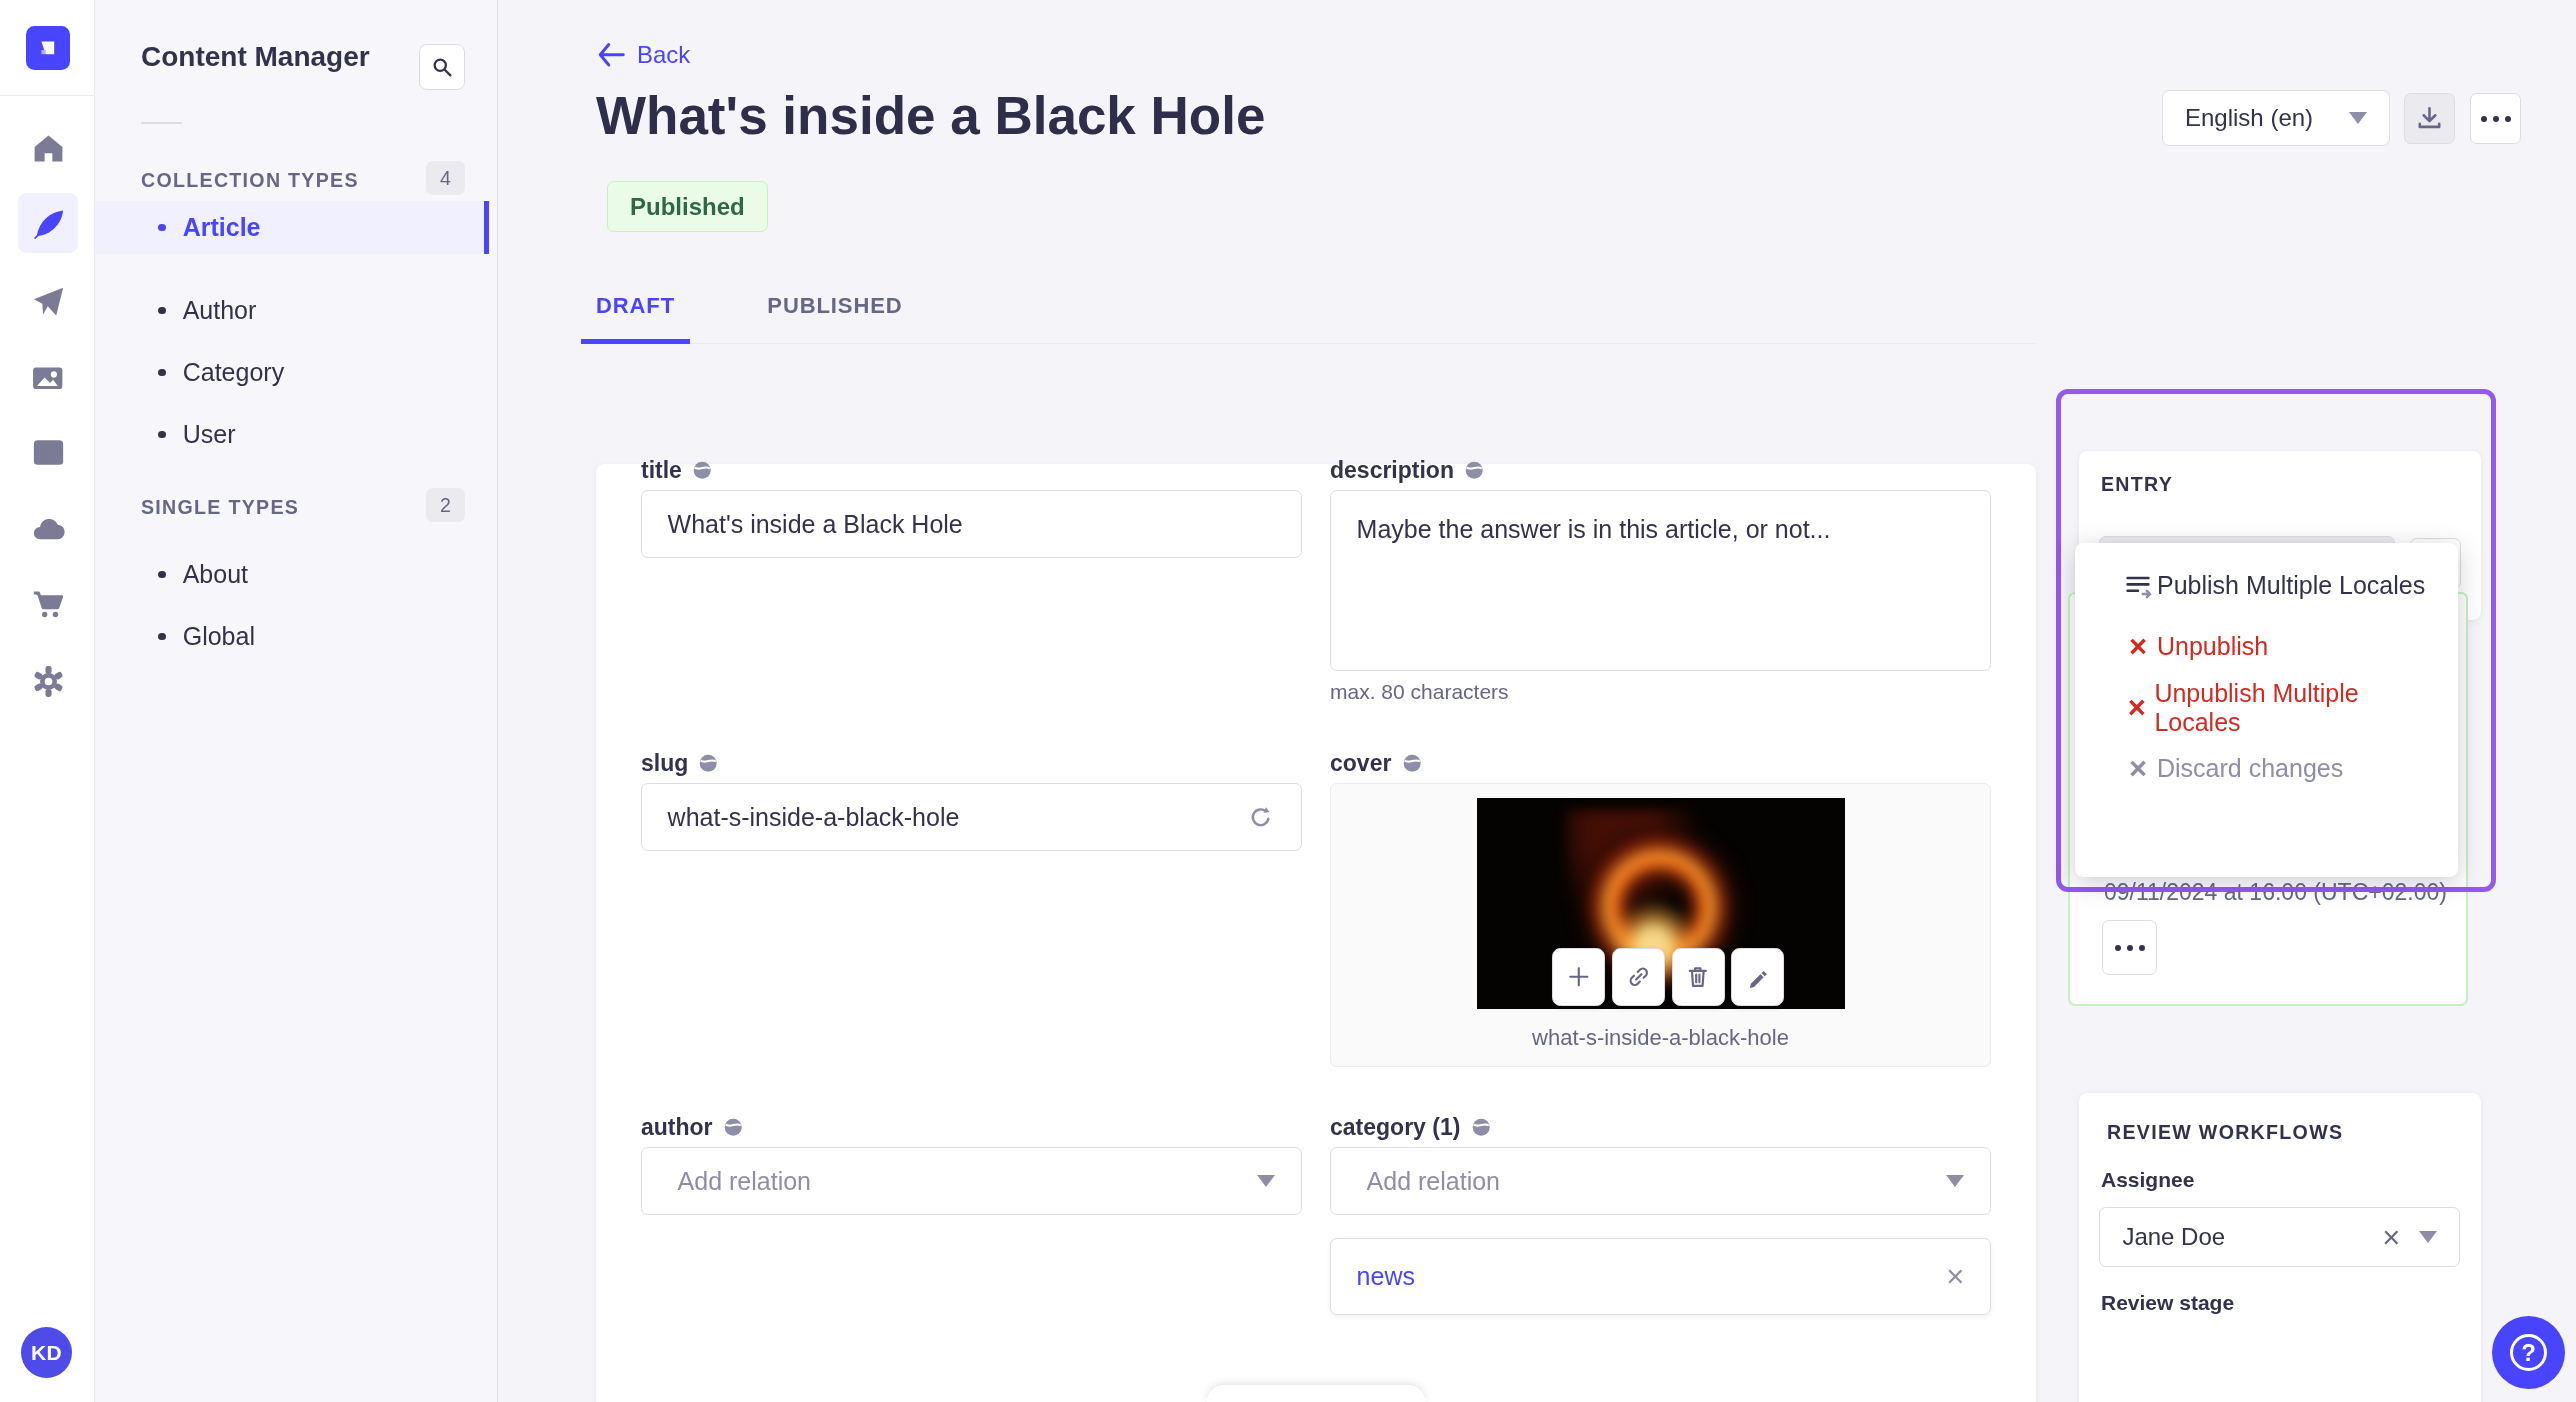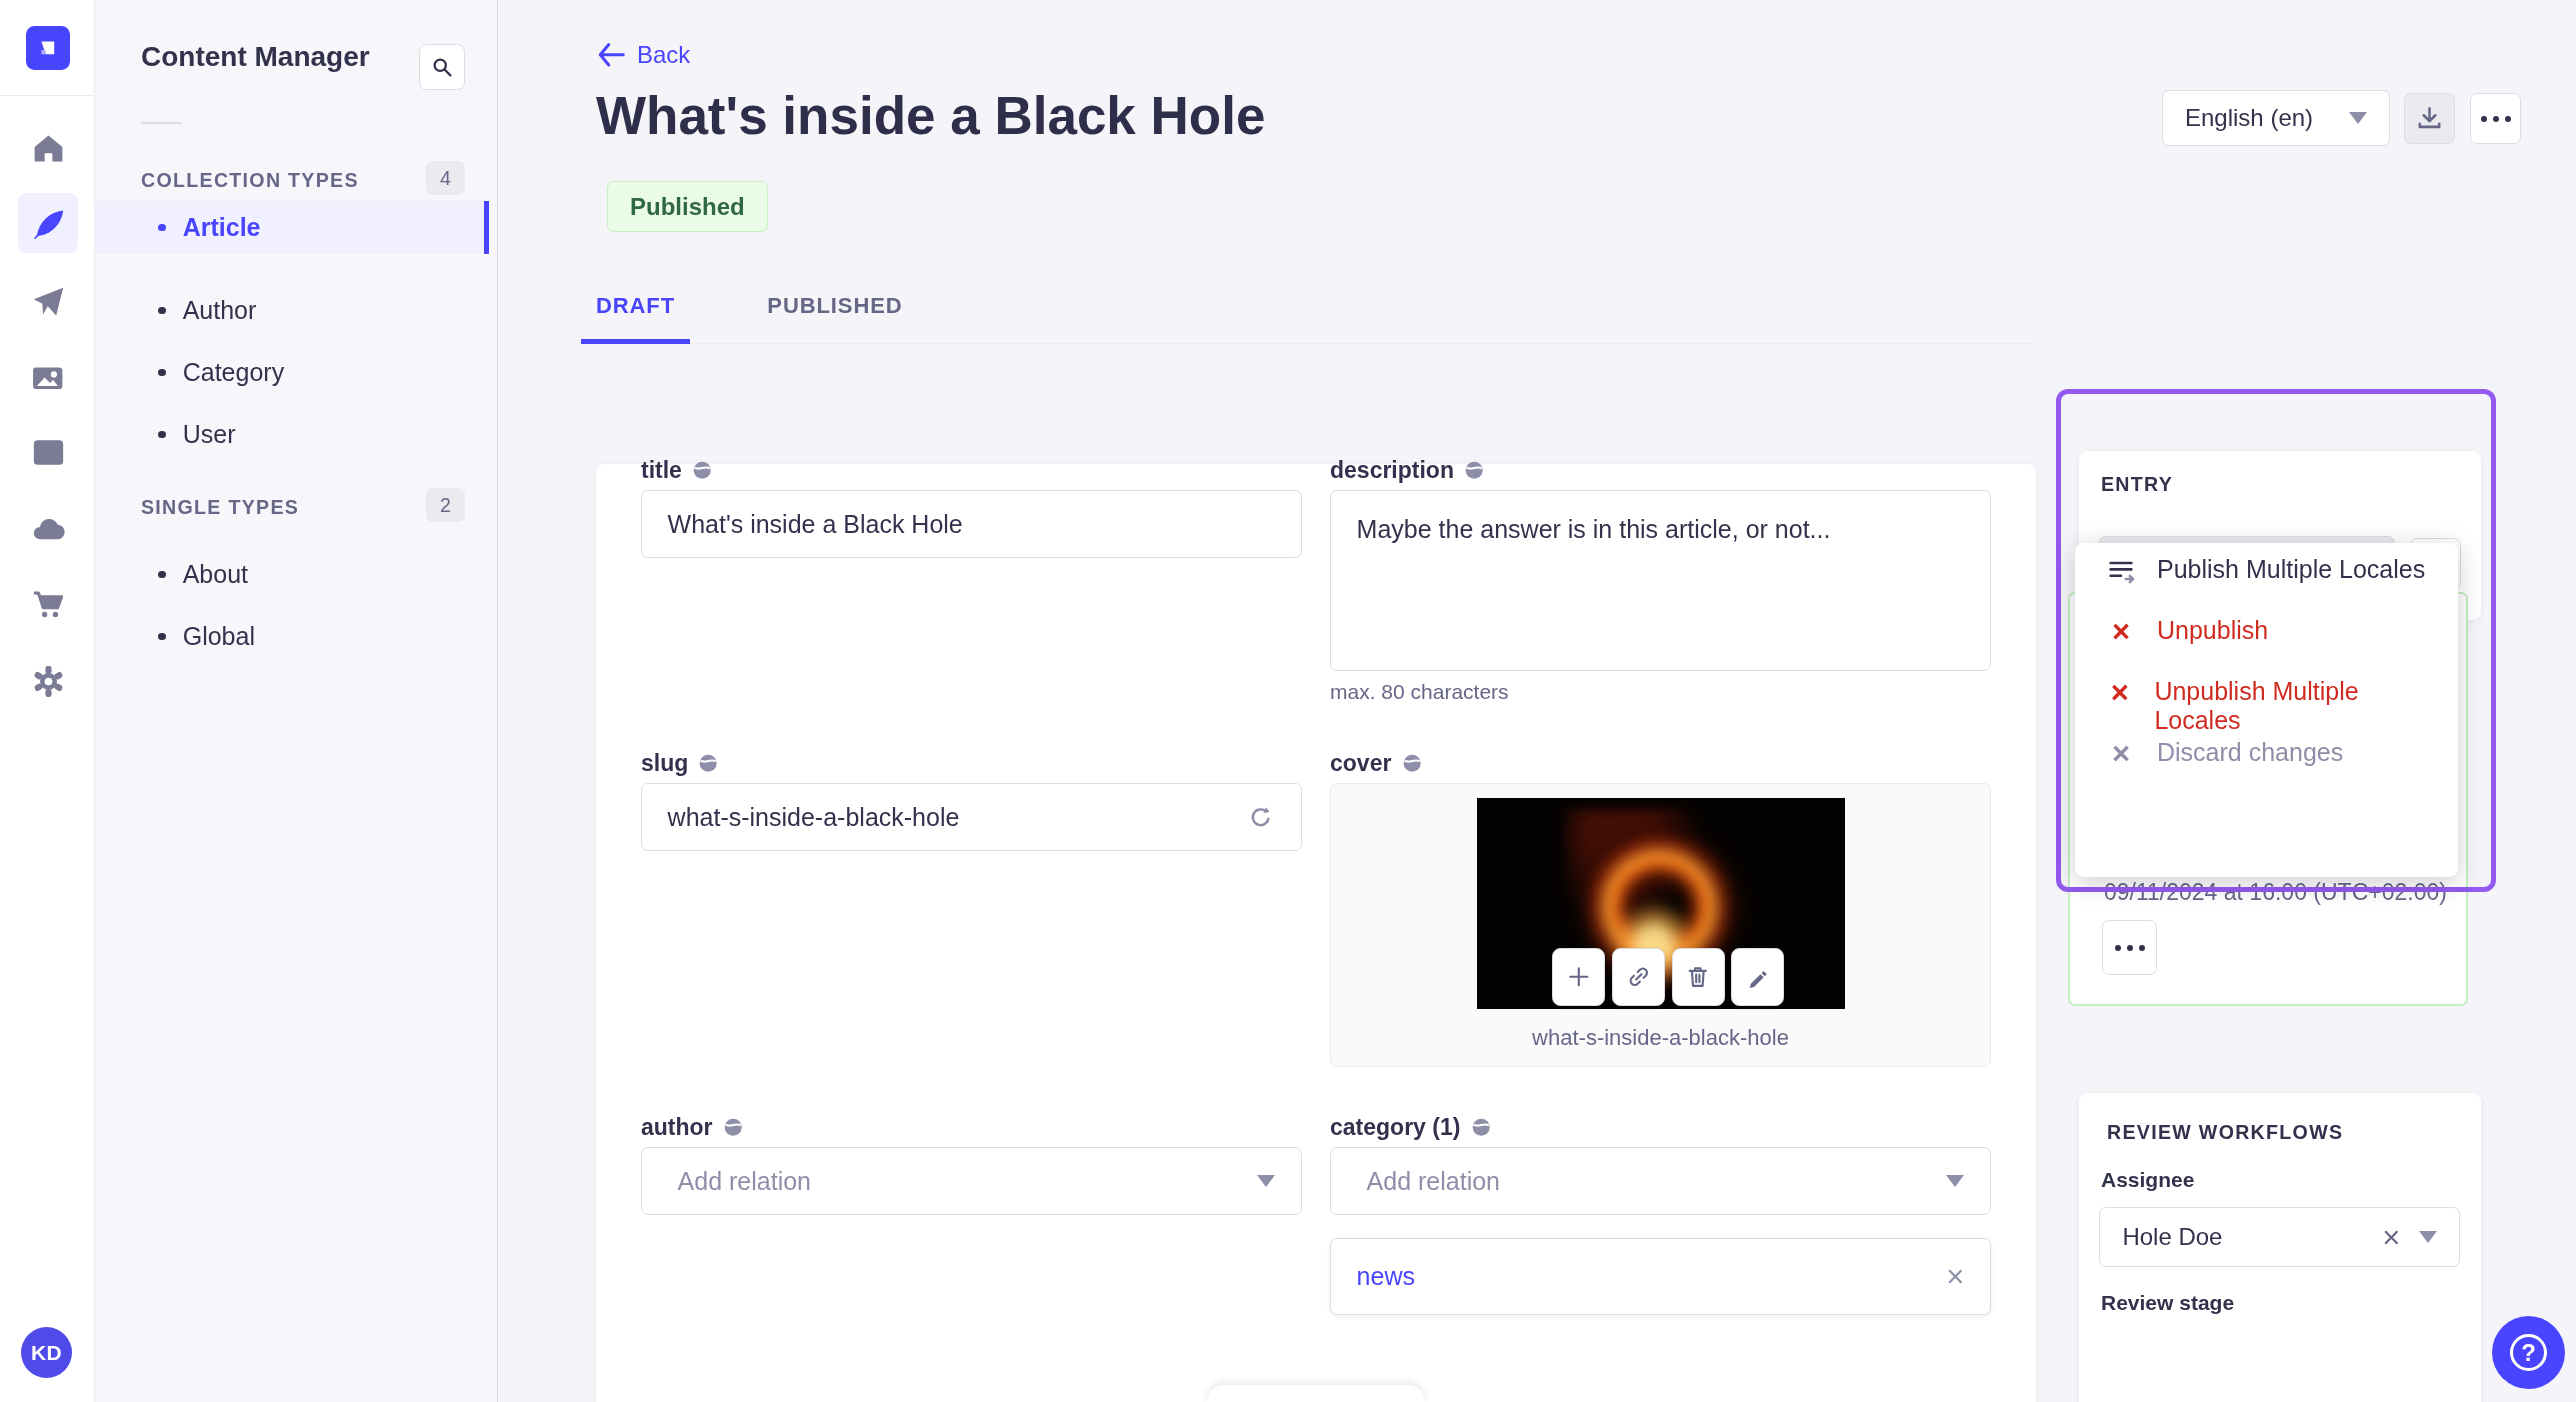--- a/index.html
+++ b/index.html
@@ -64,21 +64,21 @@
   
   .entry-card{left:2079px;top:403px;width:402px;height:169px;padding:22px;}
   .entry-header{font-size:19.6px;font-weight:bold;color:#32324D;letter-spacing:1.3px;}
   .publish-btn{position:absolute;left:20.4px;top:85px;width:296px;height:55px;background:#EAEAEF;border:1.7px solid #DCDCE4;border-radius:6.8px;color:#666687;font-size:24px;font-weight:bold;display:flex;align-items:center;justify-content:center;}
   .entry-more{position:absolute;left:331px;top:87px;width:51px;height:51px;background:#fff;border:1.7px solid #DCDCE4;border-radius:6.8px;display:flex;align-items:center;justify-content:center;}
   .green-card{left:2068px;top:592px;width:400px;height:414px;background:#fff;border:2.6px solid #C6F0C2;border-radius:6.8px;}
   .sched-date{left:2104px;top:879px;width:358px;font-size:23px;color:#666687;}
   .sched-more{left:2102px;top:920px;width:55px;height:55px;background:#fff;border:1.7px solid #DCDCE4;border-radius:6.8px;display:flex;align-items:center;justify-content:center;}
   .tour-outline{left:2056px;top:389px;width:440px;height:503px;border:5.1px solid #9359F0;border-radius:12px;z-index:5;pointer-events:none;}
   .menu{left:2075px;top:543px;width:383px;height:334px;background:#fff;border-radius:8.5px;box-shadow:0 5.1px 25.6px rgba(33,33,52,.22);z-index:6;padding:12px 0;}
-  .menu-item{height:61px;display:flex;align-items:flex-start;gap:19px;padding:0 29px;font-size:25px;color:#32324D;}
+  .menu-item{height:61px;display:flex;align-items:center;gap:2px;padding:0 29px;font-size:25px;color:#32324D;margin-left:17px;}
   .menu-item .mi-icon{width:34px;display:flex;justify-content:center;}
   .menu-item.danger{color:#D02B20;}
   .menu-item.disabled{color:#8E8EA9;}
   .cross{font-size:31px;line-height:1;font-weight:bold;}
   .review-card{left:2079px;top:1045px;width:402px;height:319px;padding:28px;}
   .rw-label{font-size:21px;font-weight:bold;color:#32324D;}
   .select{background:#fff;border:1.7px solid #DCDCE4;border-radius:6.8px;display:flex;align-items:center;padding:0 22px;font-size:24px;color:#32324D;height:60px;}
   .stage-dot{width:13.6px;height:13.6px;border-radius:50%;margin-right:15.3px;}
   .help-fab{left:2492px;top:1316px;width:73px;height:73px;border-radius:50%;background:#4945FF;display:flex;align-items:center;justify-content:center;z-index:7;}
   .help-q{width:37px;height:37px;border-radius:50%;border:3.4px solid #fff;color:#fff;font-size:24px;font-weight:bold;display:flex;align-items:center;justify-content:center;}
@@ -366,21 +366,21 @@
     <div class="menu-item disabled">
       <span class="mi-icon cross">×</span>
       <span>Discard changes</span>
     </div>
   </div>
 
   <div class="abs card review-card">
     <div class="entry-header">REVIEW WORKFLOWS</div>
     <div class="rw-label" style="position:absolute;left:22px;top:75px">Assignee</div>
     <div class="select" style="position:absolute;left:20.4px;top:114px;width:361px;justify-content:space-between">
-      <span>Hole Doe</span>
+      <span>Jane Doe</span>
       <span style="display:flex;align-items:center;gap:19px">
         <span class="xmark" style="color:#666687">×</span>
         <span class="caret"></span>
       </span>
     </div>
     <div class="rw-label" style="position:absolute;left:22px;top:198px">Review stage</div>
   </div>
 
   <div class="abs help-fab">
     <span class="help-q">?</span>

